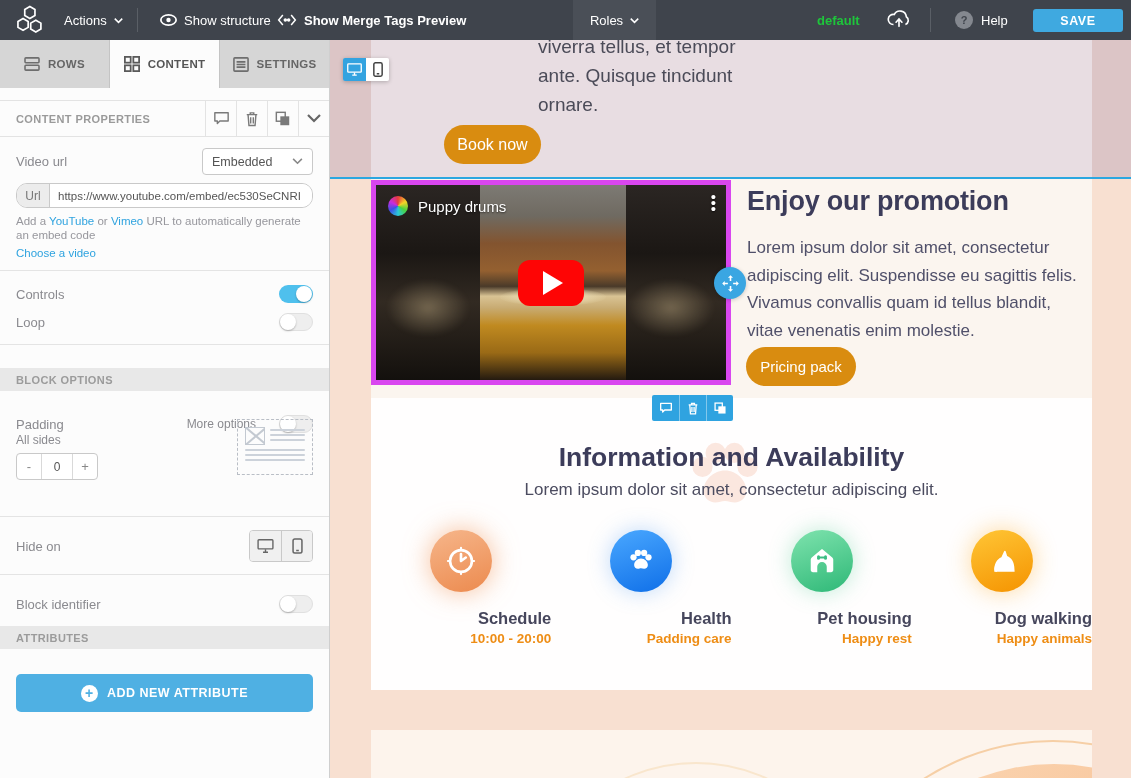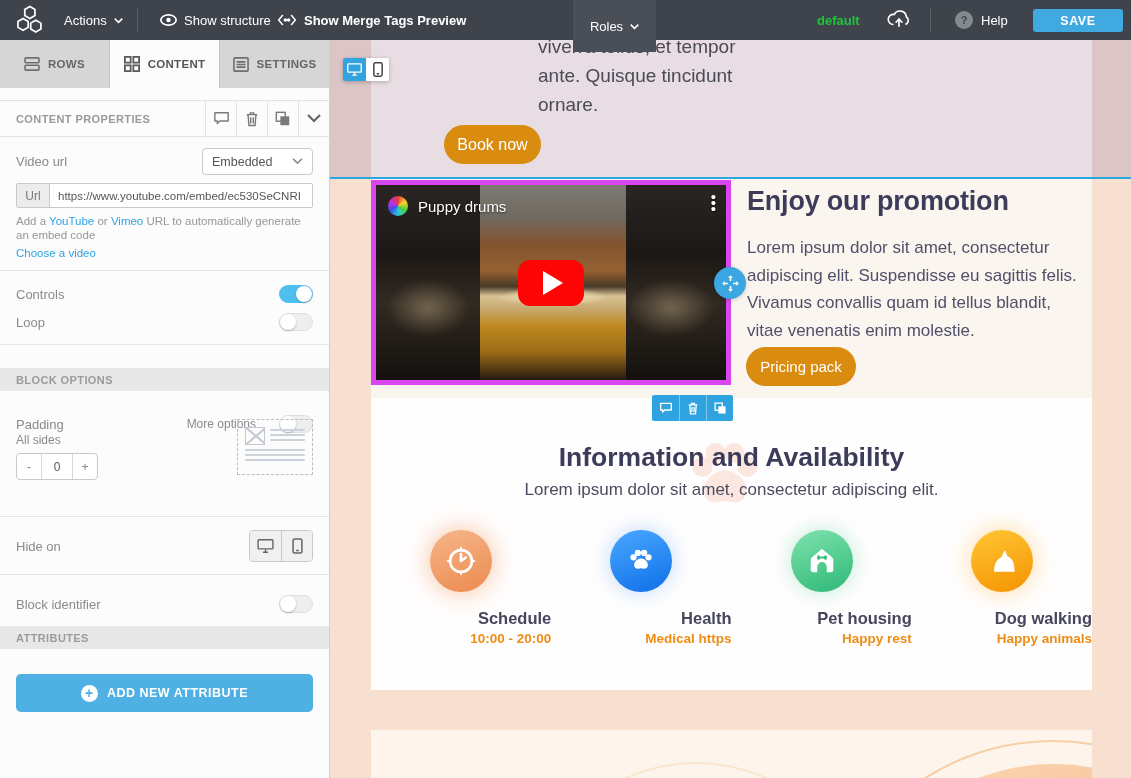--- a/index.html
+++ b/index.html
@@ -6,42 +6,42 @@
   html,body { width:1131px; height:778px; font-family:"Liberation Sans", sans-serif; background:#fff; }
   .app { position:relative; width:1131px; height:778px; overflow:hidden; }
 
   
   .topbar { position:absolute; left:0; top:0; width:1131px; height:40px; background:#3f444c; z-index:50; }
   .topbar .logo { position:absolute; left:12px; top:4px; width:34px; height:34px; }
   .tb-text { color:#fff; font-size:13px; }
   .tb-actions { position:absolute; left:64px; top:0; height:40px; display:flex; align-items:center; gap:7px; cursor:pointer; }
   .tb-divider { position:absolute; top:8px; width:1px; height:24px; background:#5a5f66; }
   .tb-item { position:absolute; top:0; height:40px; display:flex; align-items:center; gap:7px; cursor:pointer; }
-  .tb-roles { position:absolute; left:573px; top:0; width:83px; height:52px; background:#4a4f57; display:flex; align-items:center; justify-content:center; gap:7px; cursor:pointer; }
+  .tb-roles { position:absolute; left:573px; top:0; width:83px; height:40px; background:#4a4f57; display:flex; align-items:center; justify-content:center; gap:7px; cursor:pointer; }
   .tb-default { position:absolute; left:817px; top:13px; font-size:13px; font-weight:bold; color:#1ec53b; }
   .tb-cloud { position:absolute; left:886px; top:8px; }
   .tb-help { position:absolute; left:955px; top:0; height:40px; display:flex; align-items:center; gap:8px; }
   .help-badge { width:18px; height:18px; border-radius:50%; background:#84888f; color:#3f444c; font-size:11px; font-weight:bold; display:flex; align-items:center; justify-content:center; }
   .tb-save { position:absolute; left:1033px; top:9px; width:90px; height:23px; border-radius:3px; background:#3fa9e0; color:#fff; font-size:12.5px; font-weight:bold; letter-spacing:.6px; display:flex; align-items:center; justify-content:center; cursor:pointer; }
   .chev { width:9px; height:9px; }
 
   
   .sidebar { position:absolute; left:0; top:40px; width:330px; height:738px; background:#fcfcfc; border-right:1px solid #cfcfcf; z-index:40; }
   .tabs { height:48px; background:#d6d6d6; display:flex; }
   .tab { flex:1; display:flex; align-items:center; justify-content:center; gap:8px; font-size:11.5px; font-weight:bold; color:#666; letter-spacing:.3px; cursor:pointer; border-right:1px solid #c4c4c4; }
   .tab:last-child { border-right:none; }
   .tab.active { background:#fcfcfc; color:#555; }
   .props-header { margin-top:12px; height:37px; border-top:1px solid #e3e3e3; border-bottom:1px solid #e3e3e3; display:flex; align-items:center; }
   .props-title { flex:1; padding-left:16px; font-size:11px; font-weight:bold; color:#9a9a9a; letter-spacing:.4px; }
   .hdr-btn { width:31px; height:37px; display:flex; align-items:center; justify-content:center; border-left:1px solid #e3e3e3; cursor:pointer; }
   .srow { display:flex; align-items:center; justify-content:space-between; padding:0 16px; }
   .slabel { font-size:13px; color:#8a8a8f; }
   .slabel-sm { font-size:12px; color:#8a8a8f; }
   .select-box { width:111px; height:27px; border:1px solid #c9c9c9; border-radius:4px; background:#fff; display:flex; align-items:center; justify-content:space-between; padding:0 9px; font-size:12.5px; color:#555; cursor:pointer; }
-  .url-row { display:flex; margin:8px 16px 0 16px; height:25px; border:1px solid #c9c9c9; border-radius:2px; overflow:hidden; background:#fff; }
+  .url-row { display:flex; margin:8px 16px 0 16px; height:25px; border:1px solid #c9c9c9; border-radius:11px; overflow:hidden; background:#fff; }
   .url-prefix { width:33px; background:#ececec; border-right:1px solid #c9c9c9; font-size:12px; color:#777; display:flex; align-items:center; justify-content:center; }
   .url-input { flex:1; border:none; outline:none; font-size:11.5px; color:#555; padding:0 8px; font-family:"Liberation Sans", sans-serif; background:#fff; }
   .help-text { margin:6px 16px 0 16px; font-size:11.5px; line-height:14px; color:#97979d; }
   .link { color:#2fa3df; cursor:pointer; text-decoration:none; }
   .choose-link { display:inline-block; margin:5px 16px 0 16px; font-size:11.5px; }
   .sep { border-top:1px solid #e4e4e4; margin-top:9px; }
   .toggle { width:34px; height:18px; border-radius:9px; position:relative; cursor:pointer; }
   .toggle.on { background:#4fc0ed; }
   .toggle.off { background:#eee; border:1px solid #e0e0e0; }
   .knob { position:absolute; top:1px; width:16px; height:16px; border-radius:50%; background:#fff; box-shadow:0 1px 2px rgba(0,0,0,.25); }
@@ -430,21 +430,21 @@
         <div class="f-circle f-blue">
           <svg width="30" height="30" viewBox="0 0 24 24" fill="#fff">
             <circle cx="6" cy="9" r="2.5"></circle>
               <circle cx="18" cy="9" r="2.5"></circle>
               <circle cx="9.5" cy="5.5" r="2.5"></circle>
               <circle cx="14.5" cy="5.5" r="2.5"></circle>
             <path d="M12 10c-3 0-5.5 2.6-5.5 5.2 0 1.8 1.3 3 3 3 1 0 1.7-.4 2.5-.4s1.5.4 2.5.4c1.7 0 3-1.2 3-3C17.5 12.6 15 10 12 10z"></path>
           </svg>
         </div>
         <div class="f-name">Health</div>
-        <div class="f-detail">Medical https</div>
+        <div class="f-detail">Padding care</div>
       </div>
       <div class="feature">
         <div class="f-circle f-green">
           <svg width="30" height="30" viewBox="0 0 24 24">
             <path fill="#fff" fill-rule="evenodd" d="M12 2.6c.3 0 .6.1.8.3l7.4 6.2c.5.4.8 1 .8 1.7v8.4c0 1-.8 1.8-1.8 1.8H4.8c-1 0-1.8-.8-1.8-1.8v-8.4c0-.7.3-1.3.8-1.7l7.4-6.2c.2-.2.5-.3.8-.3zm0 10.2a3.8 3.8 0 0 0-3.8 3.8V21h7.6v-4.4A3.8 3.8 0 0 0 12 12.8z"></path>
             <rect x="9.2" y="8.3" width="5.6" height="1.7" rx=".85" fill="#3dbd83"></rect>
             <circle cx="9.2" cy="8.5" r="1.2" fill="#3dbd83"></circle>
               <circle cx="9.2" cy="9.8" r="1.2" fill="#3dbd83"></circle>
             <circle cx="14.8" cy="8.5" r="1.2" fill="#3dbd83"></circle>
               <circle cx="14.8" cy="9.8" r="1.2" fill="#3dbd83"></circle>

